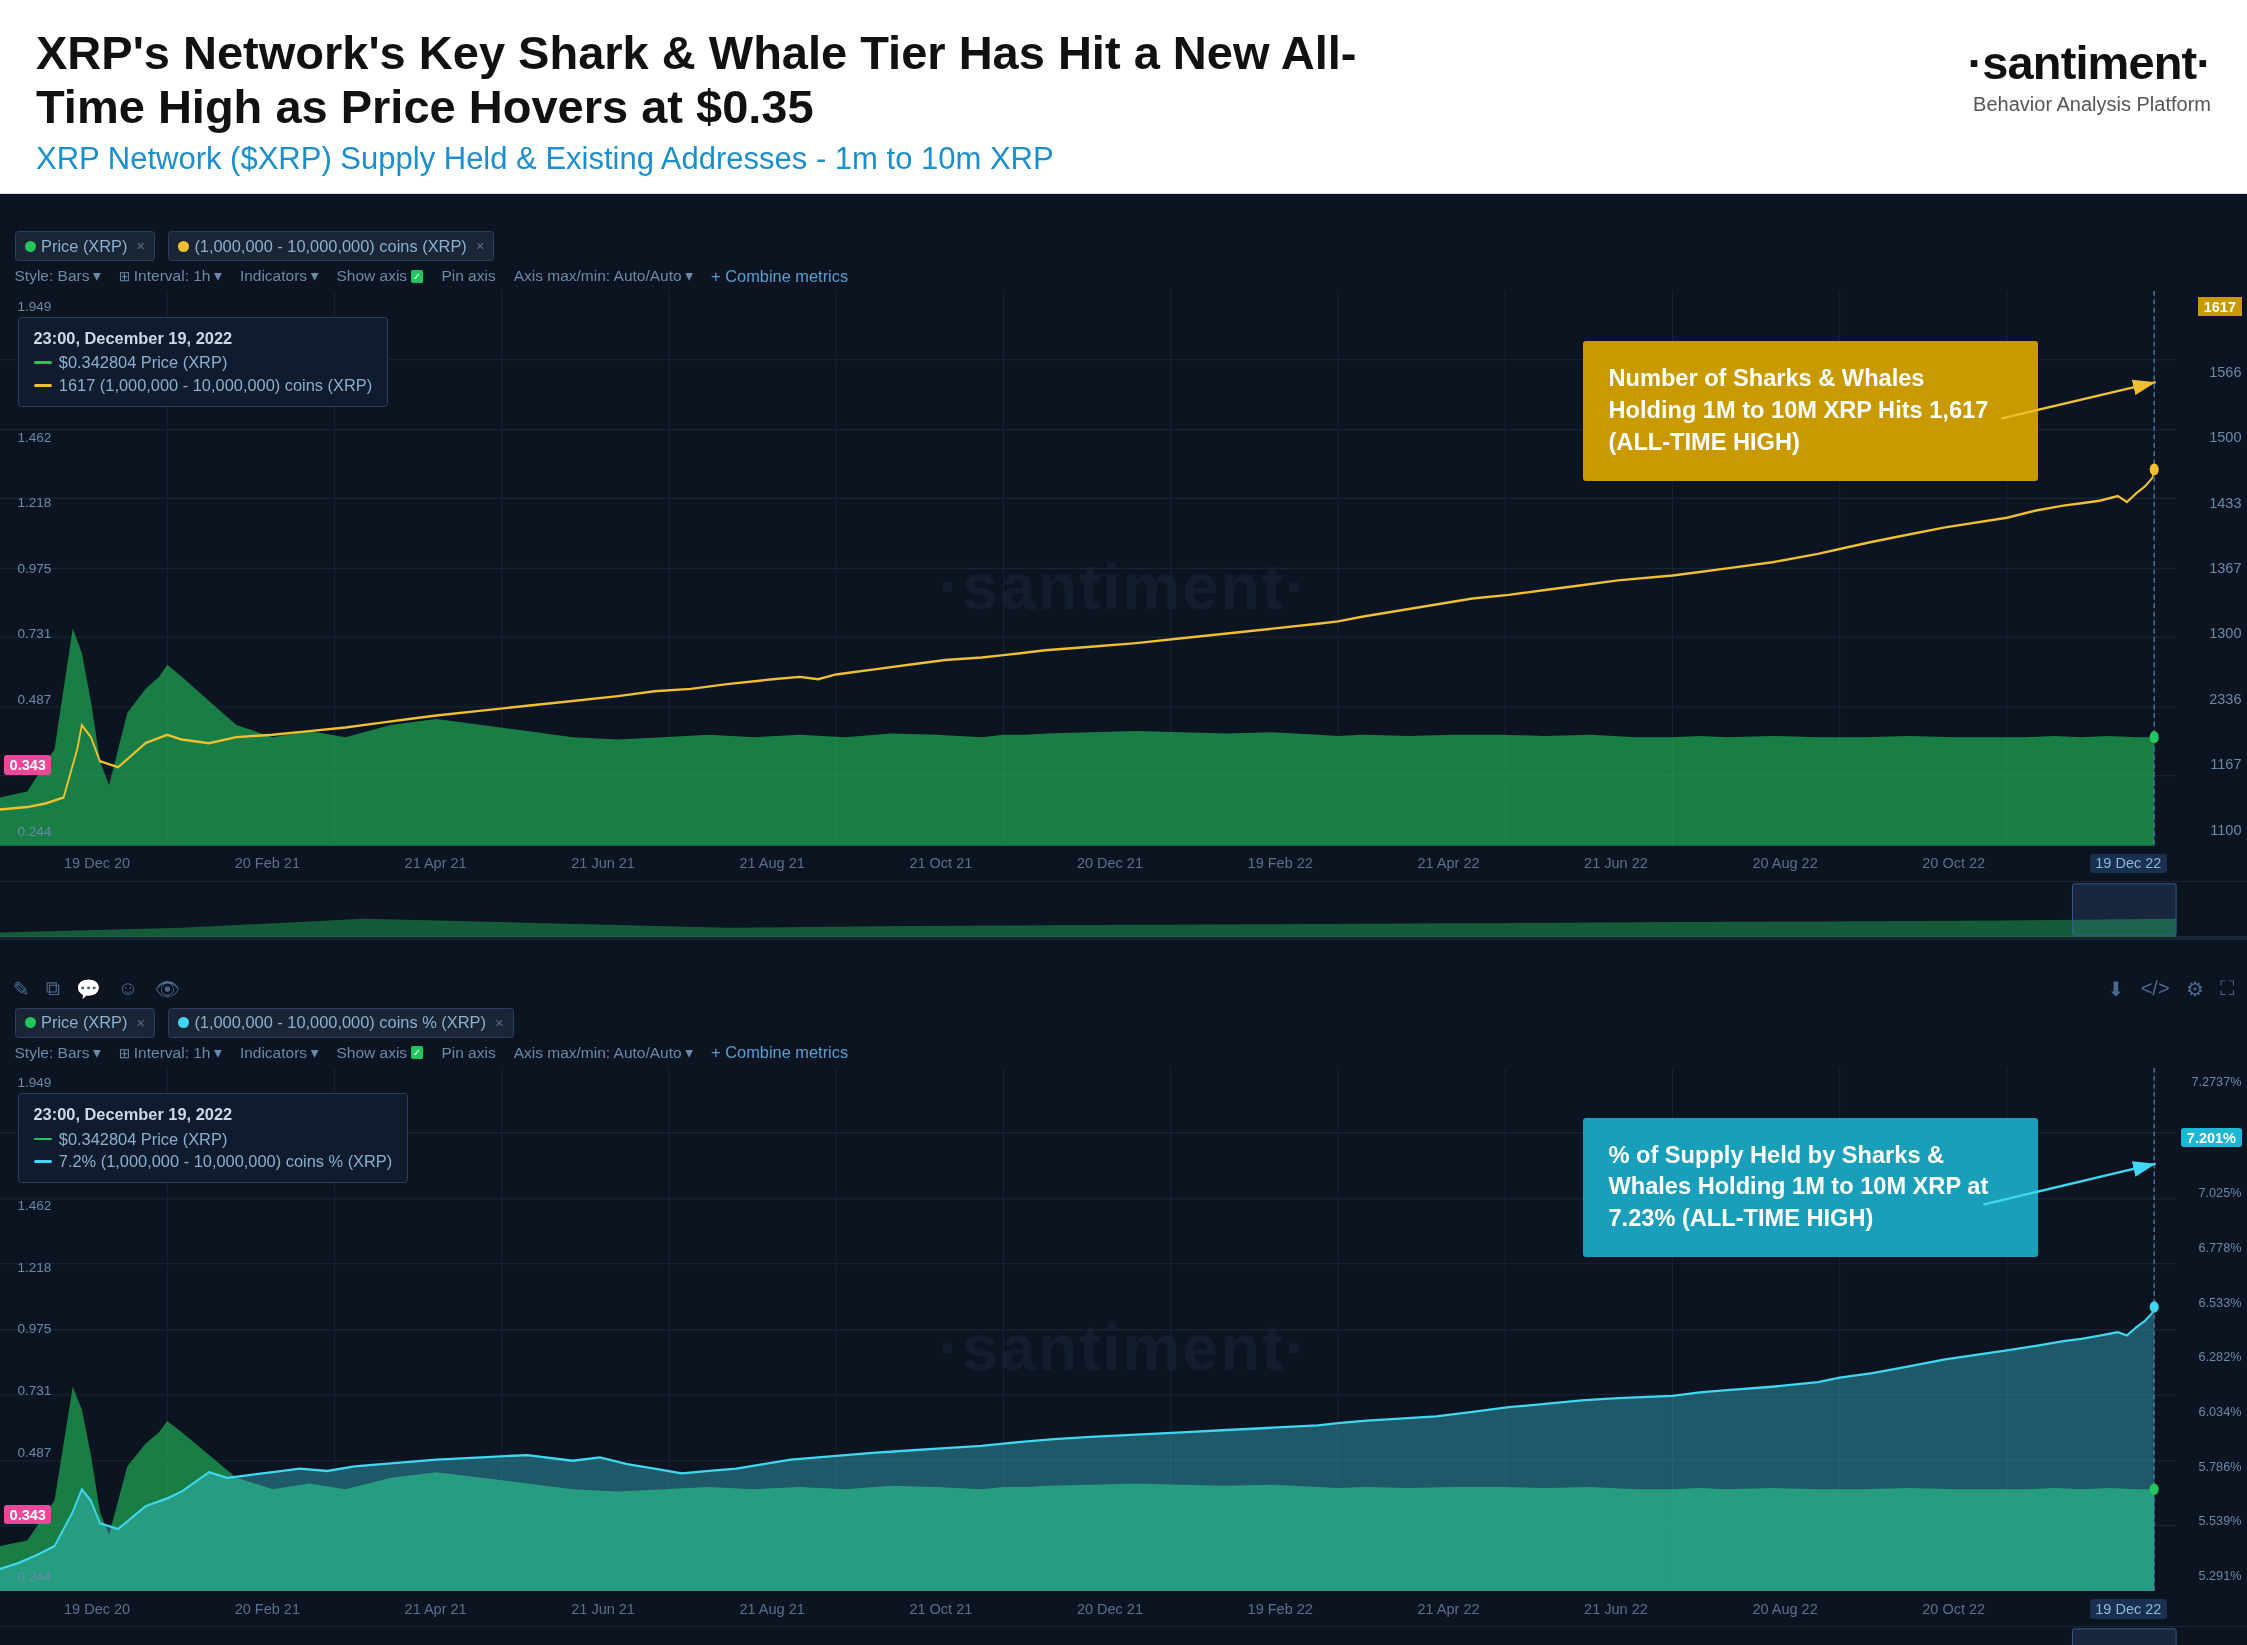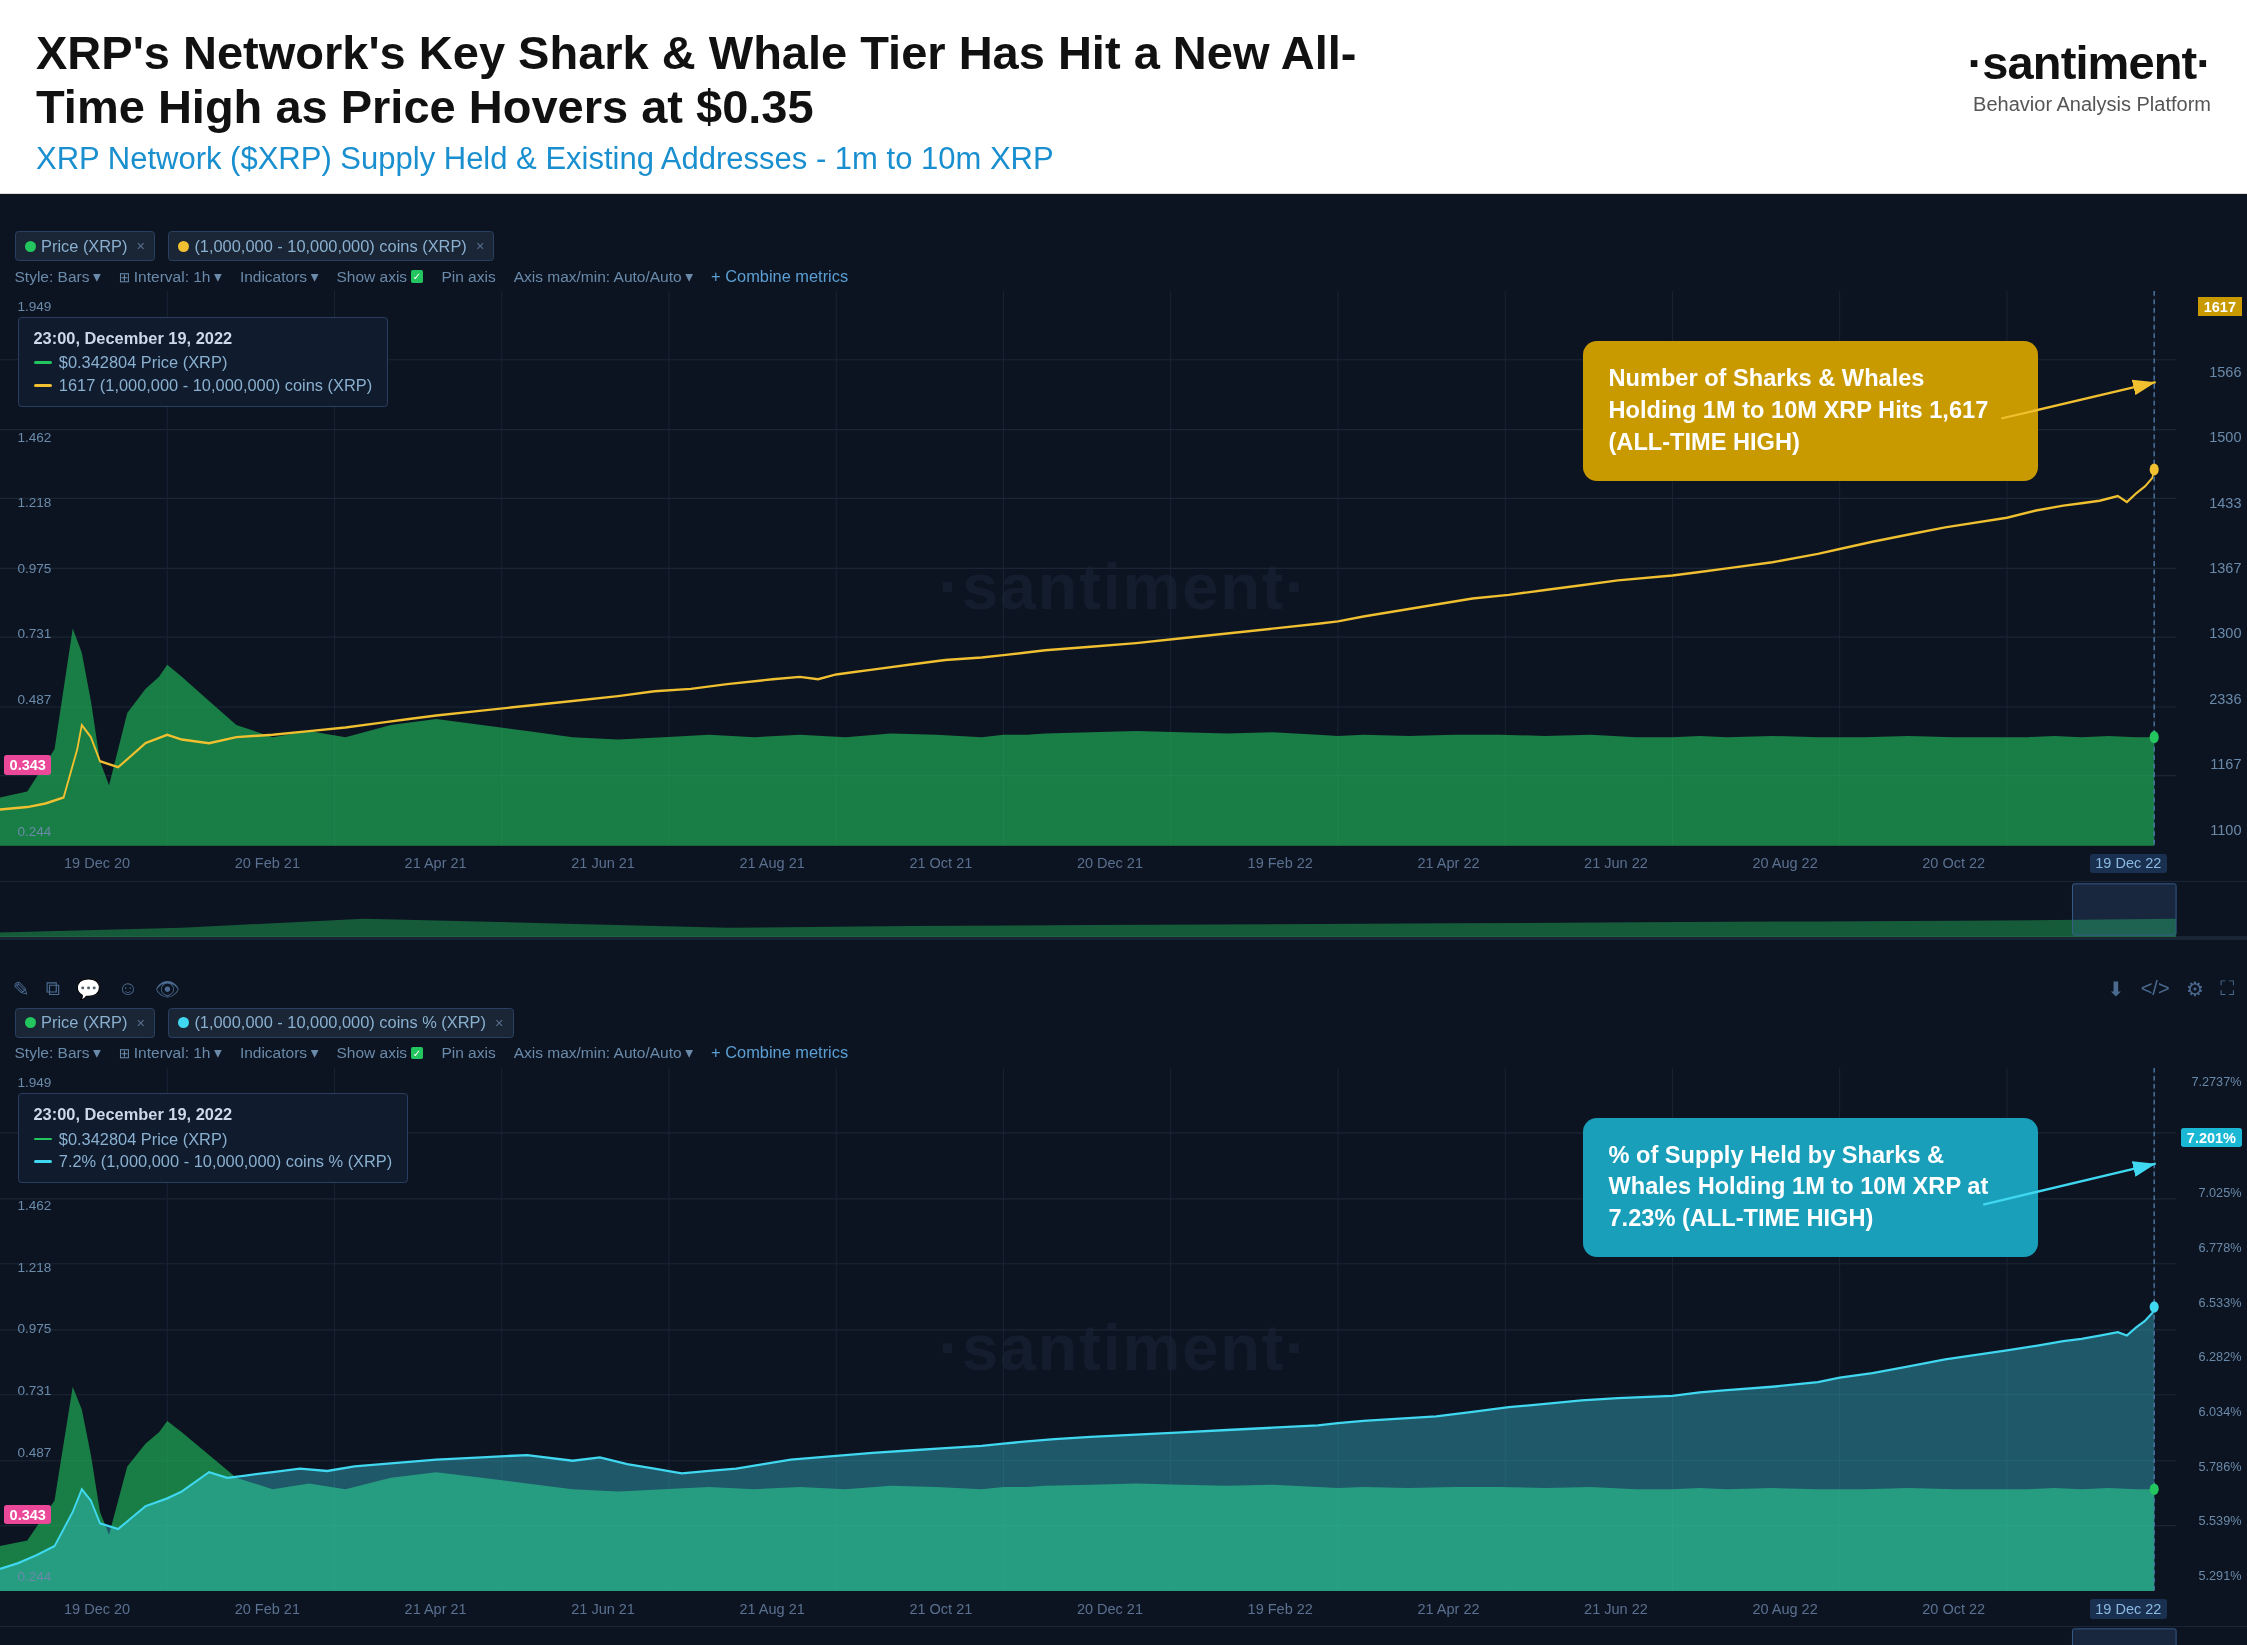--- a/index.html
+++ b/index.html
@@ -104,21 +104,21 @@
       border-radius: 50%;
       display: inline-block;
     }
     .metric-tab-active {
       border: 0.9px solid #2a4060;
     }
 
     
     .chart-controls {
       display: flex;
-      align-items: flex-end;
+      align-items: center;
       padding: 5.5px 14.5px;
       gap: 18px;
       font-size: 15.5px;
       color: #6a8aaa;
       position: relative;
       z-index: 5;
     }
     .ctrl-item {
       display: flex;
       align-items: center;
@@ -219,21 +219,21 @@
     }
     .tooltip-line {
       width: 18px;
       height: 2.7px;
       border-radius: 1.8px;
     }
 
     
     .callout-box {
       position: absolute;
-      border-radius: 14px;
+      border-radius: 3px;
       padding: 22px 25.5px;
       font-size: 23.6px;
       font-weight: 700;
       line-height: 1.35;
       z-index: 20;
       max-width: 455px;
     }
     .callout-gold {
       background: #c89a00;
       color: #fff;

